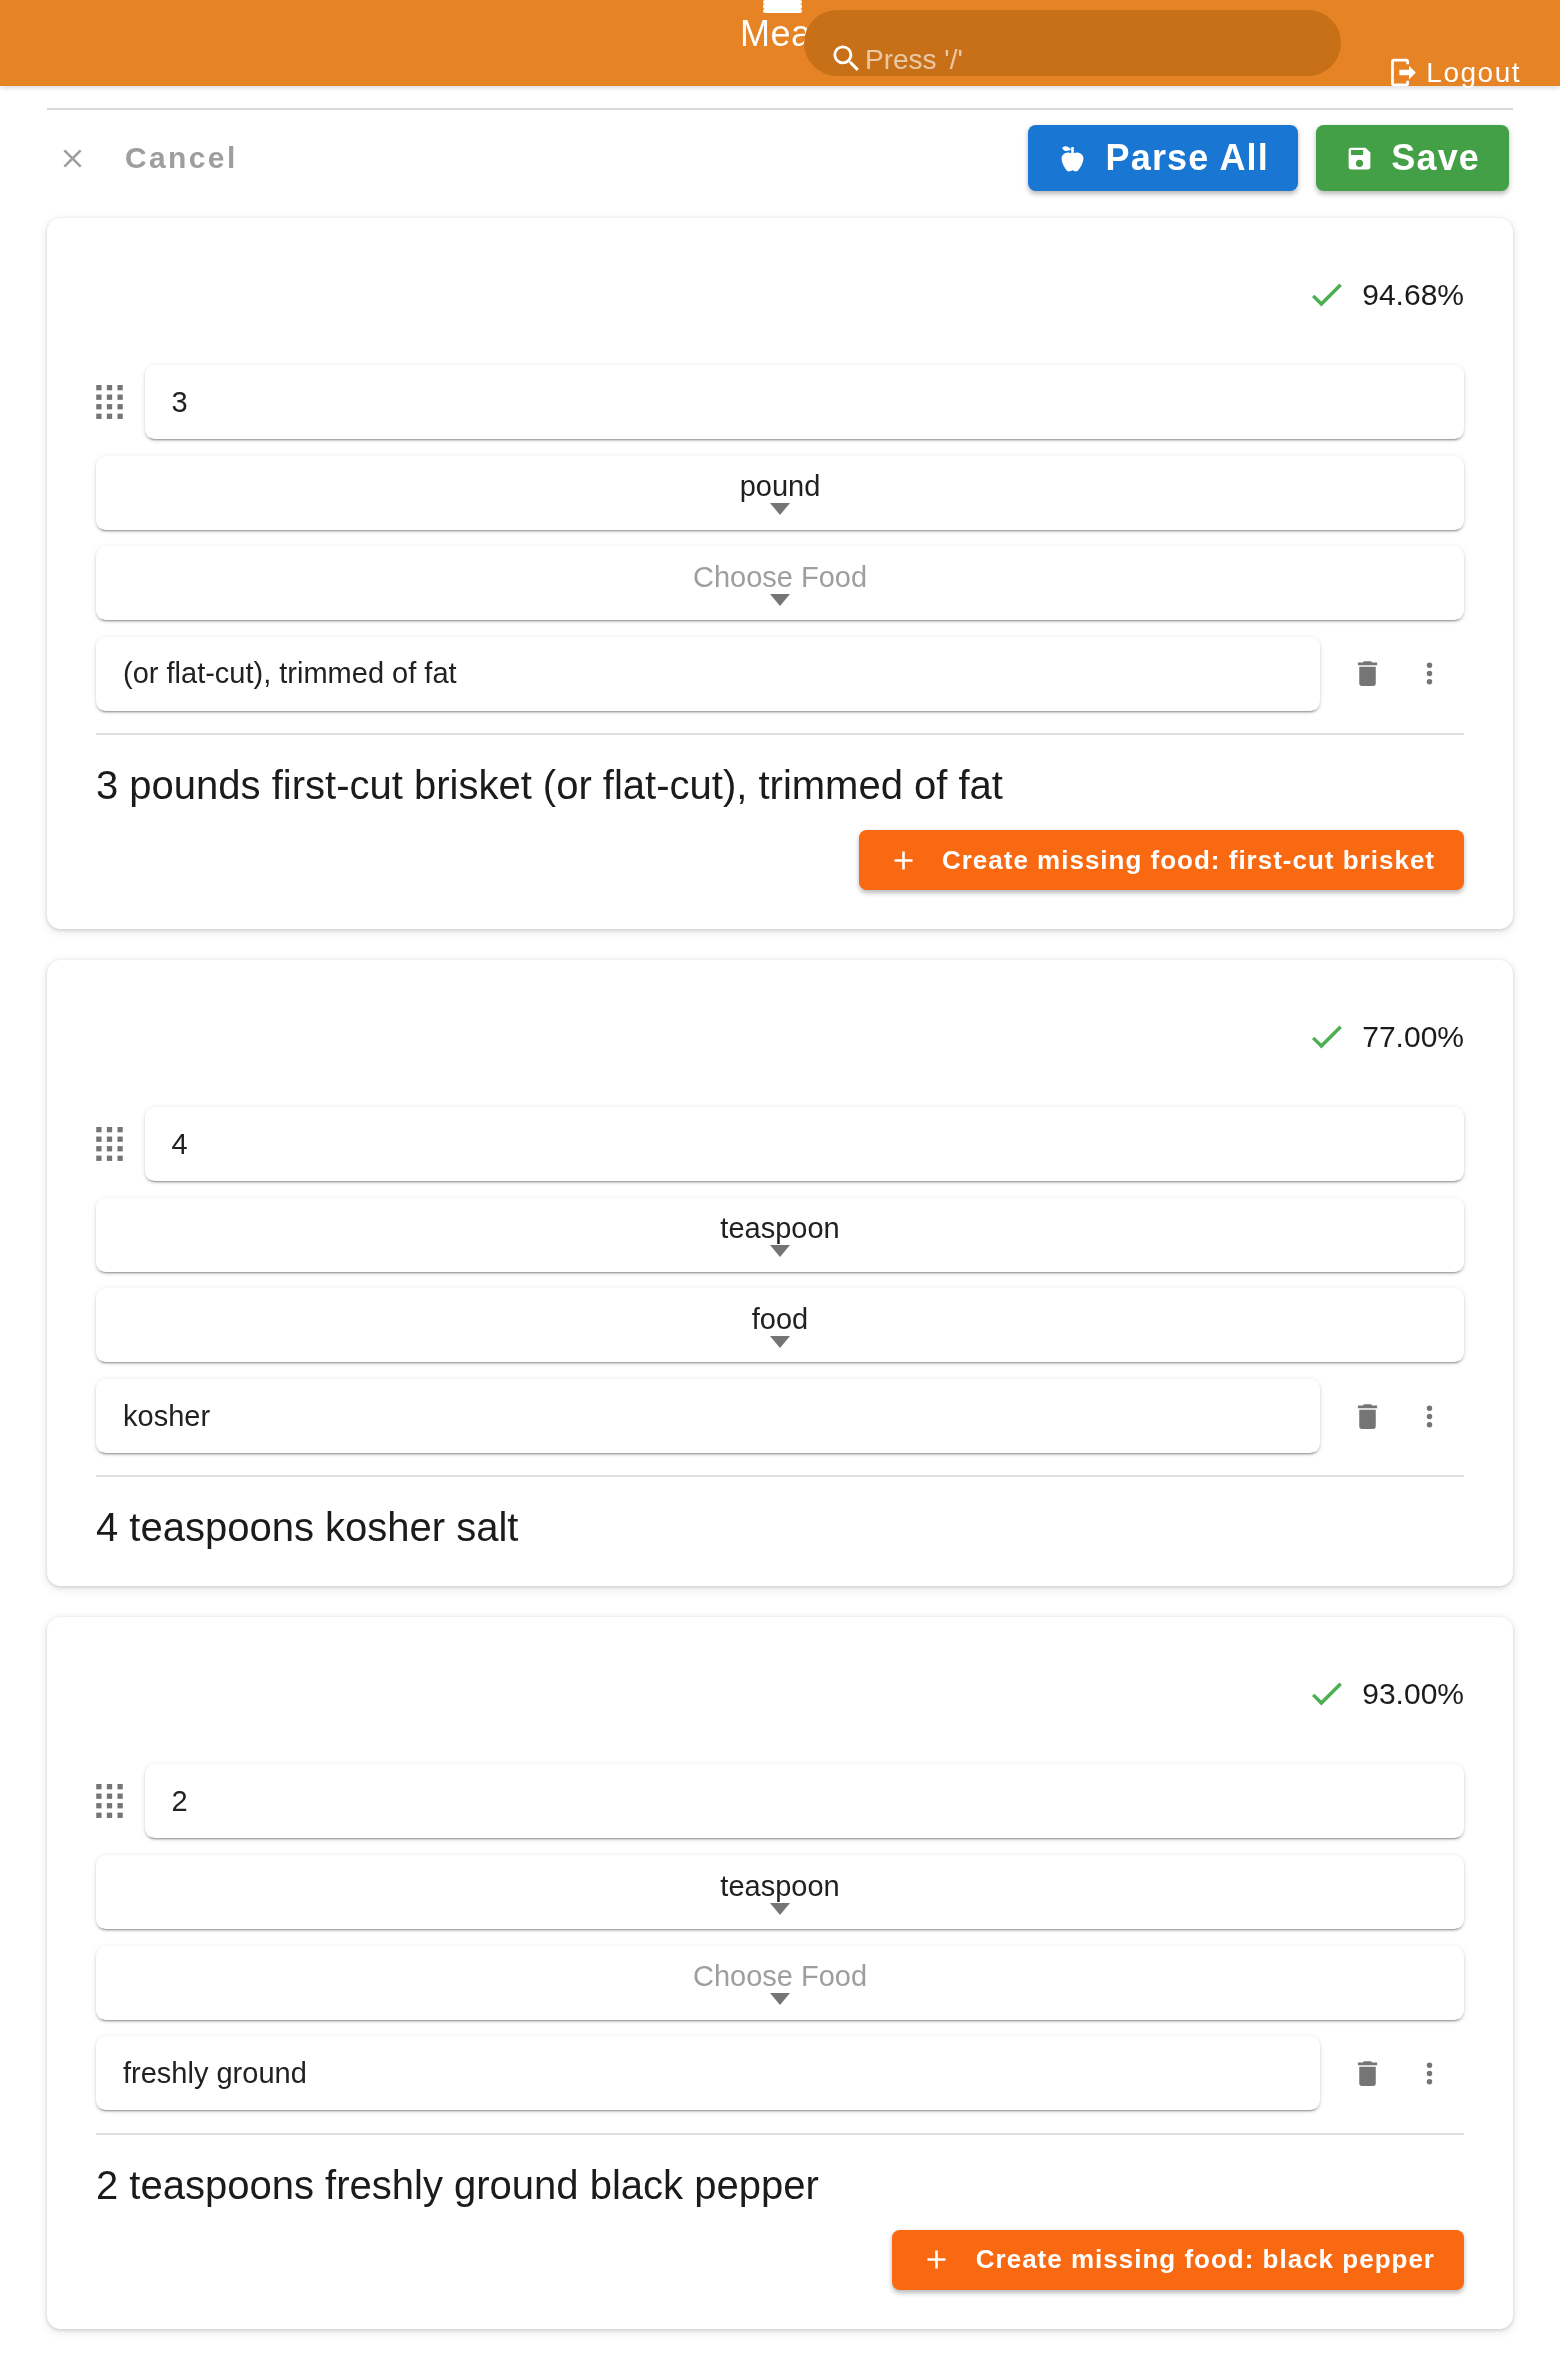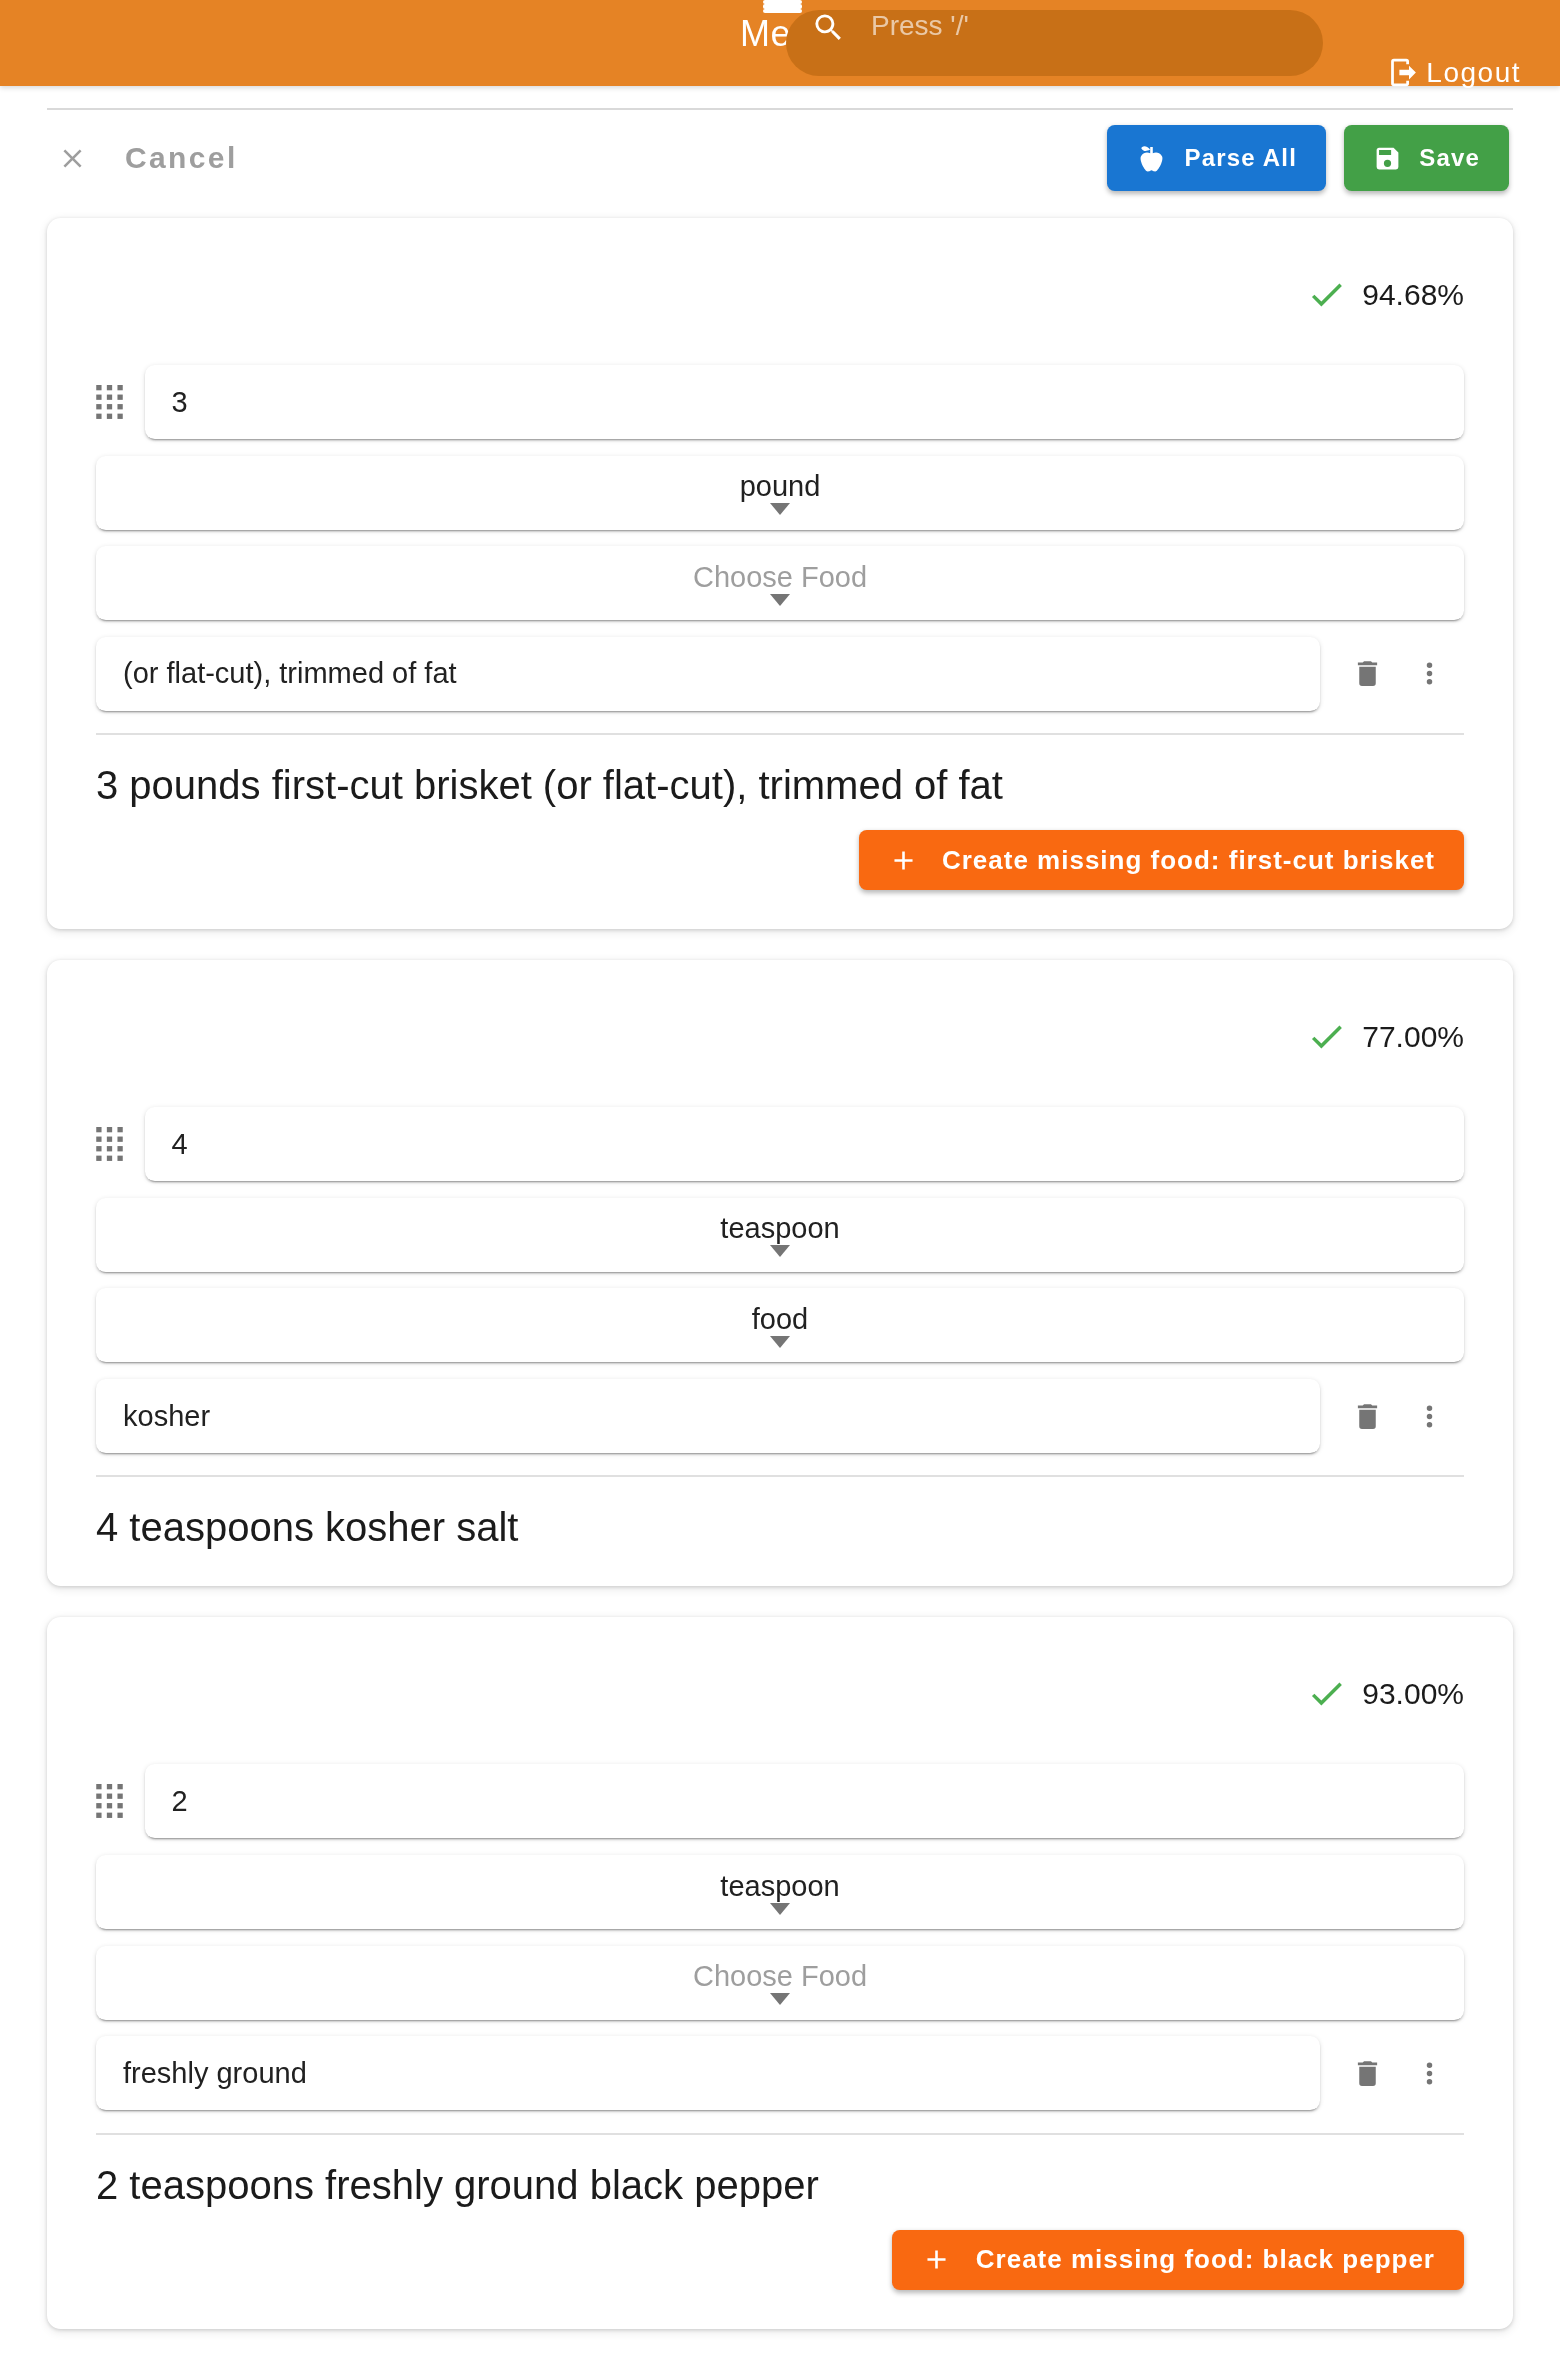--- a/index.html
+++ b/index.html
@@ -16,32 +16,32 @@
   
   .app-bar{
     height:86px;background:var(--header-bg);display:flex;align-items:center;
     padding:0 33px 0 37px;position:relative;box-shadow:0 2px 4.9px rgba(0,0,0,0.15);flex-direction:column;
   }
   .hamburger{width:39px;height:29px;display:flex;flex-direction:column;justify-content:space-between;cursor:pointer;}
   .hamburger span{display:block;height:4.4px;background:#fff;border-radius:2px;}
   .logo{margin-left:41px;width:60px;height:60px;}
   .app-title{color:#fff;font-size:36px;font-weight:500;margin-left:25px;letter-spacing:0.5px;}
   .search-pill{
-    position:absolute;left:786px;top:9.8px;width:537px;height:66px;border-radius:33px;
-    background:var(--search-pill-bg);display:flex;align-items:flex-start;padding:0 25px;gap:25px;cursor:text;
+    position:absolute;left:804px;top:9.8px;width:537px;height:66px;border-radius:33px;
+    background:var(--search-pill-bg);display:flex;align-items:flex-end;padding:0 25px;gap:1px;cursor:text;
   }
   .search-pill .ph{color:rgba(255,255,255,0.62);font-size:28px;}
   .logout{margin-left:auto;display:flex;align-items:center;gap:6px;color:#fff;
     font-weight:400;font-size:28px;letter-spacing:1.5px;cursor:pointer;background:none;border:none;}
   
   .page-divider{border-bottom:2px solid #d9d9d9;margin:21.5px 47px 0;}
   .toolbar{display:flex;align-items:center;margin:0 47px;padding:15.6px 3.9px 27px;}
   .cancel-btn{display:flex;align-items:center;gap:37px;color:var(--text-gray);
     font-size:30px;font-weight:600;letter-spacing:2.4px;background:none;border:none;cursor:pointer;font-family:inherit;}
-  .btn{height:66px;border-radius:7.8px;color:#fff;font-weight:700;font-size:24px;letter-spacing:1.2px;
+  .btn{height:66px;border-radius:7.8px;color:#fff;font-weight:700;font-size:36px;letter-spacing:1.2px;
     display:flex;align-items:center;gap:17.6px;padding:0 29px;border:none;cursor:pointer;
     box-shadow:0 2.9px 4.9px rgba(0,0,0,0.28);font-family:inherit;}
   .parse-btn{background:var(--parse-all-bg);margin-left:auto;}
   .save-btn{background:var(--save-bg);margin-left:17.6px;}
   
   .card{margin:0 47px 31px;background:#fff;border-radius:13.7px;padding:49px 49px 39px;
     box-shadow:0 1px 3.9px rgba(0,0,0,0.14),0 2.9px 9.8px rgba(0,0,0,0.10);}
   .confidence-row{display:flex;justify-content:flex-end;align-items:center;gap:15.6px;
     height:55px;margin-bottom:43px;font-size:30px;color:#1b1b1b;}
   .field-row{display:flex;align-items:center;margin-bottom:16.6px;}

